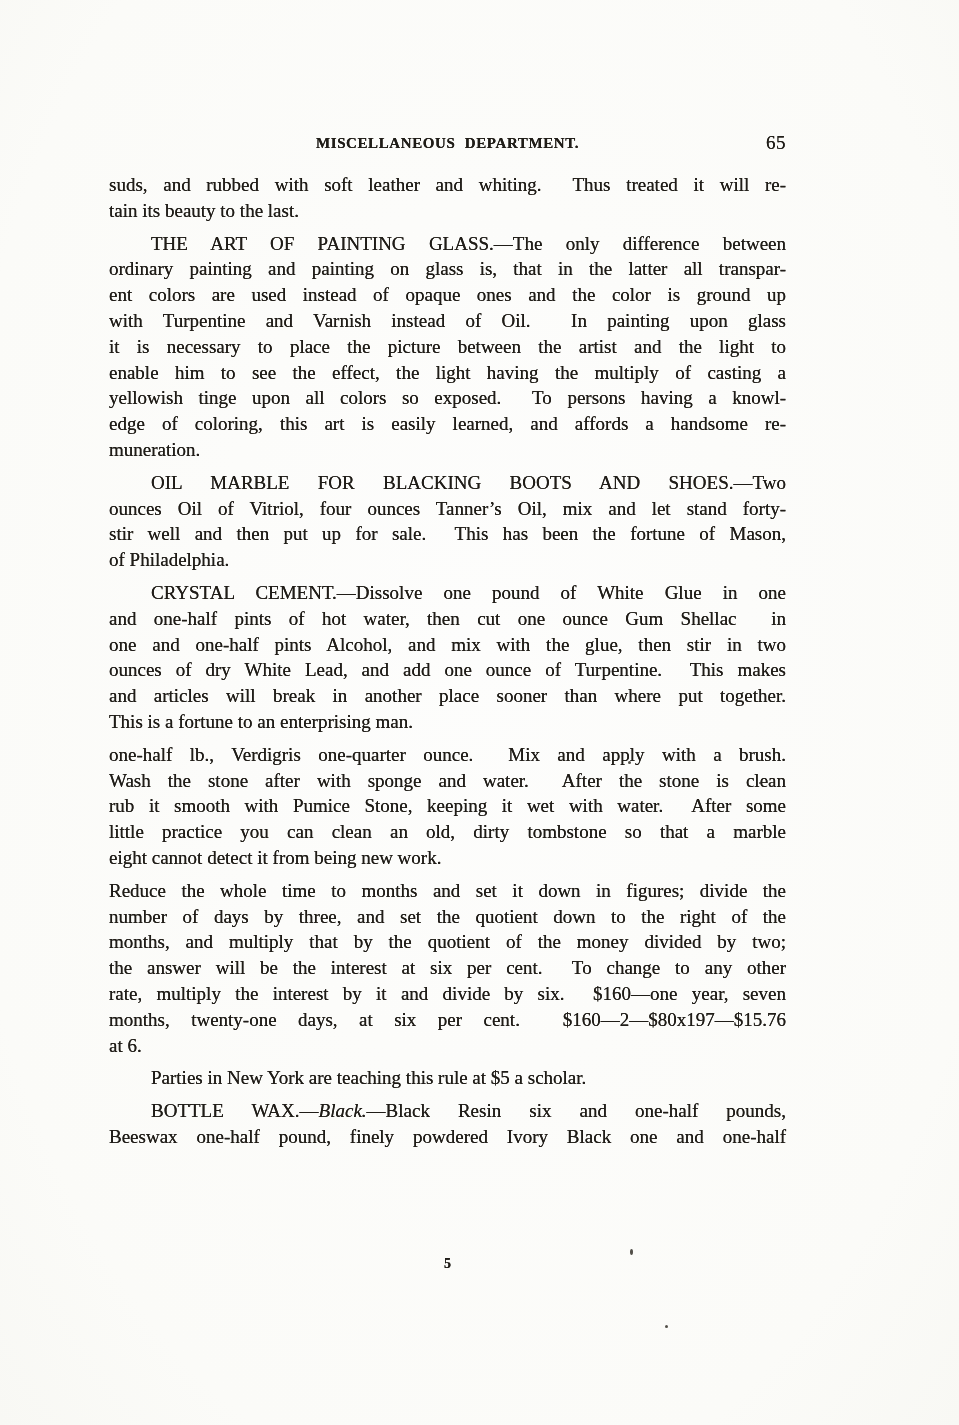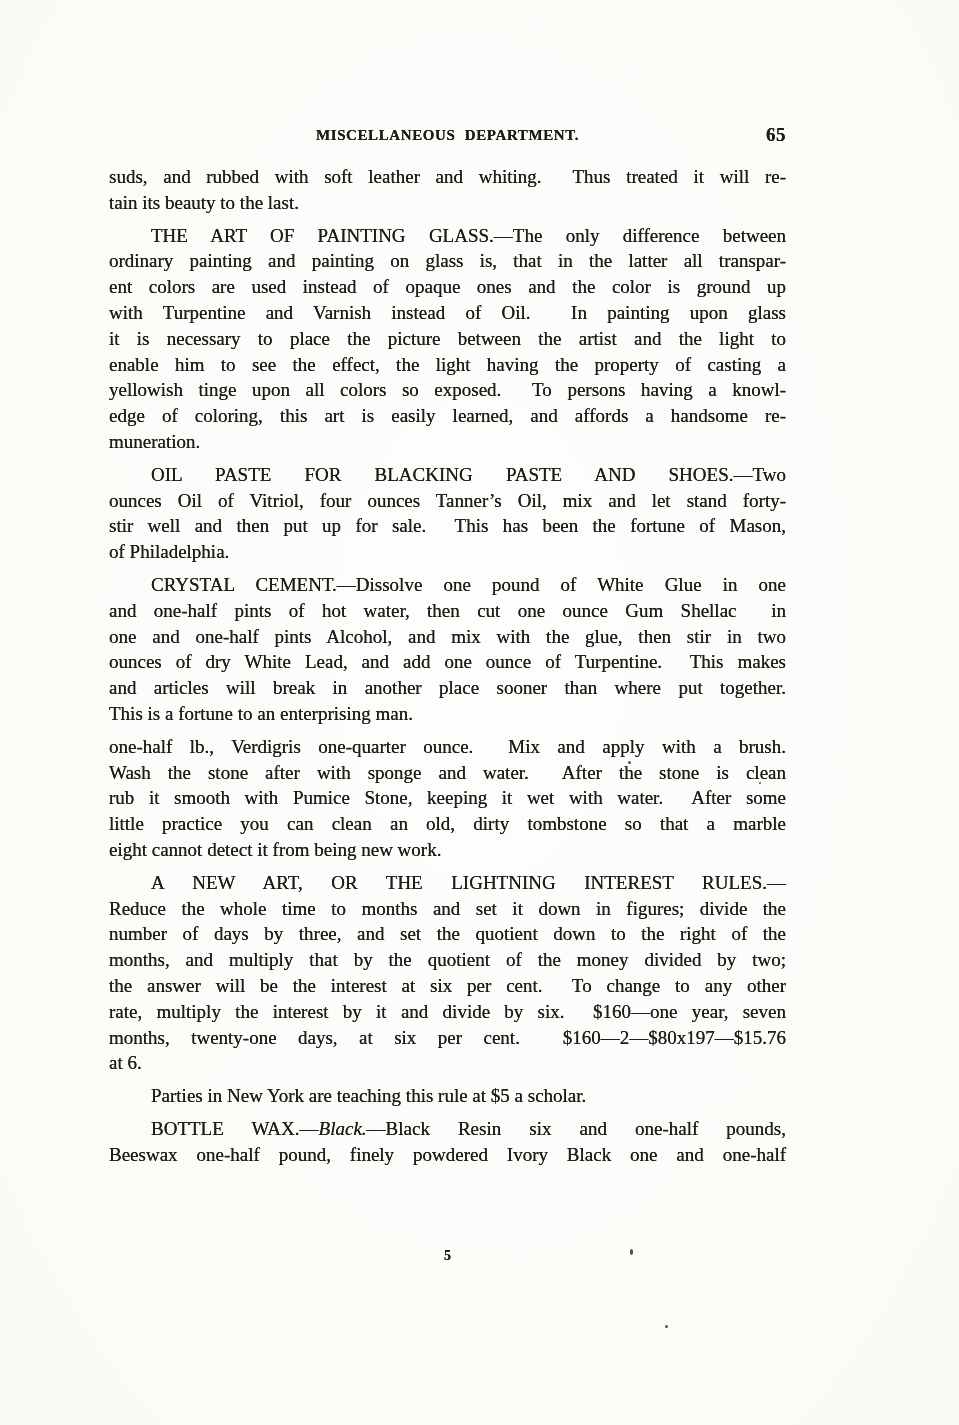--- a/index.html
+++ b/index.html
@@ -18,21 +18,21 @@
   }
   .page {
     position: relative;
     width: 959px;
     height: 1425px;
     background: radial-gradient(ellipse at 50% 45%, #fdfdfc 0%, #fbfbf8 78%, #f8f8f4 100%);
   }
   .text-block {
     position: absolute;
     left: 109px;
-    top: 0;
+    top: 8px;
     width: 677px;
     height: 1353px;
   }
   .page-header {
     position: absolute;
     top: 127px;
     left: 0;
     width: 100%;
     height: 22px;
   }
@@ -42,21 +42,21 @@
     font-weight: bold;
     font-size: 15px;
     letter-spacing: 0.6px;
     word-spacing: 5px;
     text-shadow: 0 0 0.4px currentColor;
   }
   .page-number {
     position: absolute;
     top: -3px;
     right: 0;
-    font-weight: bold;
+    font-weight: normal;
     font-size: 19px;
     letter-spacing: 0.5px;
     text-shadow: 0 0 0.4px currentColor;
   }
   .page-body {
     position: absolute;
     top: 164px;
     left: 0;
     width: 100%;
     font-size: 19px;
@@ -104,48 +104,47 @@
         <div class="para">
           <div class="line"><span>suds, and rubbed with soft leather and whiting.&nbsp; Thus treated it will re-</span></div>
           <div class="line last"><span>tain its beauty to the last.</span></div>
         </div>
         <div class="para">
           <div class="line indent"><span>THE ART OF PAINTING GLASS.—The only difference between</span></div>
           <div class="line"><span>ordinary painting and painting on glass is, that in the latter all transpar-</span></div>
           <div class="line"><span>ent colors are used instead of opaque ones and the color is ground up</span></div>
           <div class="line"><span>with Turpentine and Varnish instead of Oil.&nbsp; In painting upon glass</span></div>
           <div class="line"><span>it is necessary to place the picture between the artist and the light to</span></div>
-          <div class="line"><span>enable him to see the effect, the light having the property of casting a</span></div>
+          <div class="line"><span>enable him to see the effect, the light having the multiply of casting a</span></div>
           <div class="line"><span>yellowish tinge upon all colors so exposed.&nbsp; To persons having a knowl-</span></div>
           <div class="line"><span>edge of coloring, this art is easily learned, and affords a handsome re-</span></div>
           <div class="line last"><span>muneration.</span></div>
         </div>
         <div class="para">
-          <div class="line indent"><span>OIL PASTE FOR BLACKING PASTE AND SHOES.—Two</span></div>
+          <div class="line indent"><span>OIL MARBLE FOR BLACKING BOOTS AND SHOES.—Two</span></div>
           <div class="line"><span>ounces Oil of Vitriol, four ounces Tanner’s Oil, mix and let stand forty-</span></div>
           <div class="line"><span>stir well and then put up for sale.&nbsp; This has been the fortune of Mason,</span></div>
           <div class="line last"><span>of Philadelphia.</span></div>
         </div>
         <div class="para">
           <div class="line indent"><span>CRYSTAL CEMENT.—Dissolve one pound of White Glue in one</span></div>
           <div class="line"><span>and one-half pints of hot water, then cut one ounce Gum Shellac&nbsp; in</span></div>
           <div class="line"><span>one and one-half pints Alcohol, and mix with the glue, then stir in two</span></div>
           <div class="line"><span>ounces of dry White Lead, and add one ounce of Turpentine.&nbsp; This makes</span></div>
           <div class="line"><span>and articles will break in another place sooner than where put together.</span></div>
           <div class="line last"><span>This is a fortune to an enterprising man.</span></div>
         </div>
         <div class="para">
           <div class="line"><span>one-half lb., Verdigris one-quarter ounce.&nbsp; Mix and apply with a brush.</span></div>
           <div class="line"><span>Wash the stone after with sponge and water.&nbsp; After the stone is clean</span></div>
           <div class="line"><span>rub it smooth with Pumice Stone, keeping it wet with water.&nbsp; After some</span></div>
           <div class="line"><span>little practice you can clean an old, dirty tombstone so that a marble</span></div>
           <div class="line last"><span>eight cannot detect it from being new work.</span></div>
         </div>
         <div class="para">
-          <div class="line indent"><span>A NEW ART, OR THE LIGHTNING INTEREST RULES.—</span></div>
           <div class="line"><span>Reduce the whole time to months and set it down in figures; divide the</span></div>
           <div class="line"><span>number of days by three, and set the quotient down to the right of the</span></div>
           <div class="line"><span>months, and multiply that by the quotient of the money divided by two;</span></div>
           <div class="line"><span>the answer will be the interest at six per cent.&nbsp; To change to any other</span></div>
           <div class="line"><span>rate, multiply the interest by it and divide by six.&nbsp; $160—one year, seven</span></div>
           <div class="line"><span>months, twenty-one days, at six per cent.&nbsp; $160—2—$80x197—$15.76</span></div>
           <div class="line last"><span>at 6.</span></div>
         </div>
         <div class="para">
           <div class="line indent last"><span>Parties in New York are teaching this rule at $5 a scholar.</span></div>

